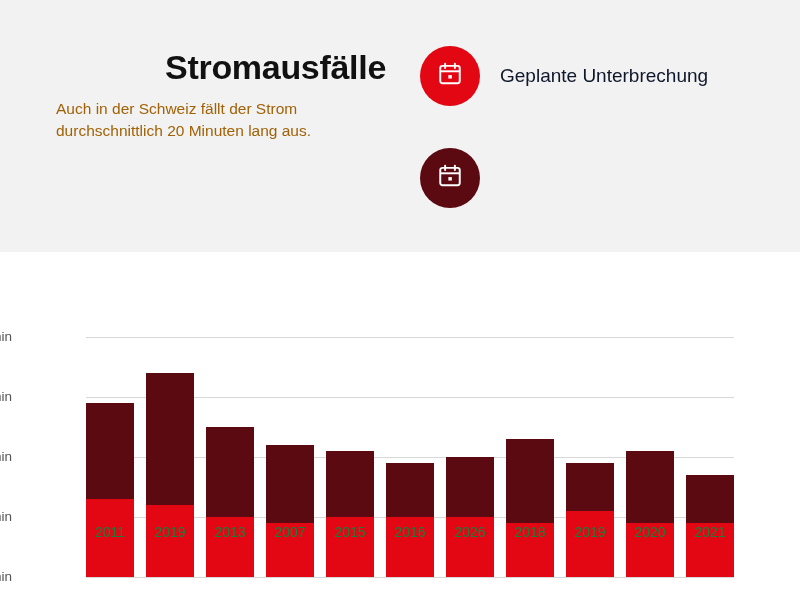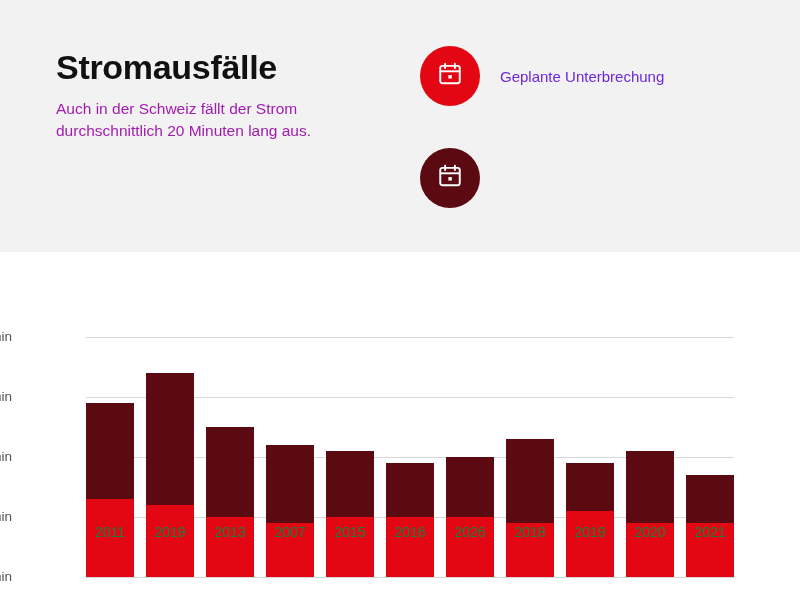--- a/index.html
+++ b/index.html
@@ -36,26 +36,27 @@
     top: 48px;
     width: 330px;
   }
   .title {
     font-size: 34px;
     font-weight: bold;
     line-height: 1.12;
     color: #111111;
     letter-spacing: -0.3px;
     margin: 0;
+    text-align: right;
   }
   .subtitle {
     margin-top: 12px;
     font-size: 15.5px;
     line-height: 1.42;
-    color: #a21caf;
+    color: #a16207;
   }
 
   .legend {
     position: absolute;
     left: 420px;
     top: 44px;
     width: 340px;
   }
   .legend-item {
     display: flex;
@@ -67,22 +68,22 @@
     width: 60px;
     height: 60px;
     border-radius: 50%;
     flex: 0 0 60px;
     display: flex;
     align-items: center;
     justify-content: center;
   }
   .legend-label {
     margin-left: 20px;
-    font-size: 15px;
-    color: #6d28d9;
+    font-size: 19px;
+    color: #0f172a;
   }
 
   
   .chart-area {
     position: absolute;
     left: 0;
     top: 252px;
     width: 800px;
     height: 348px;
   }

